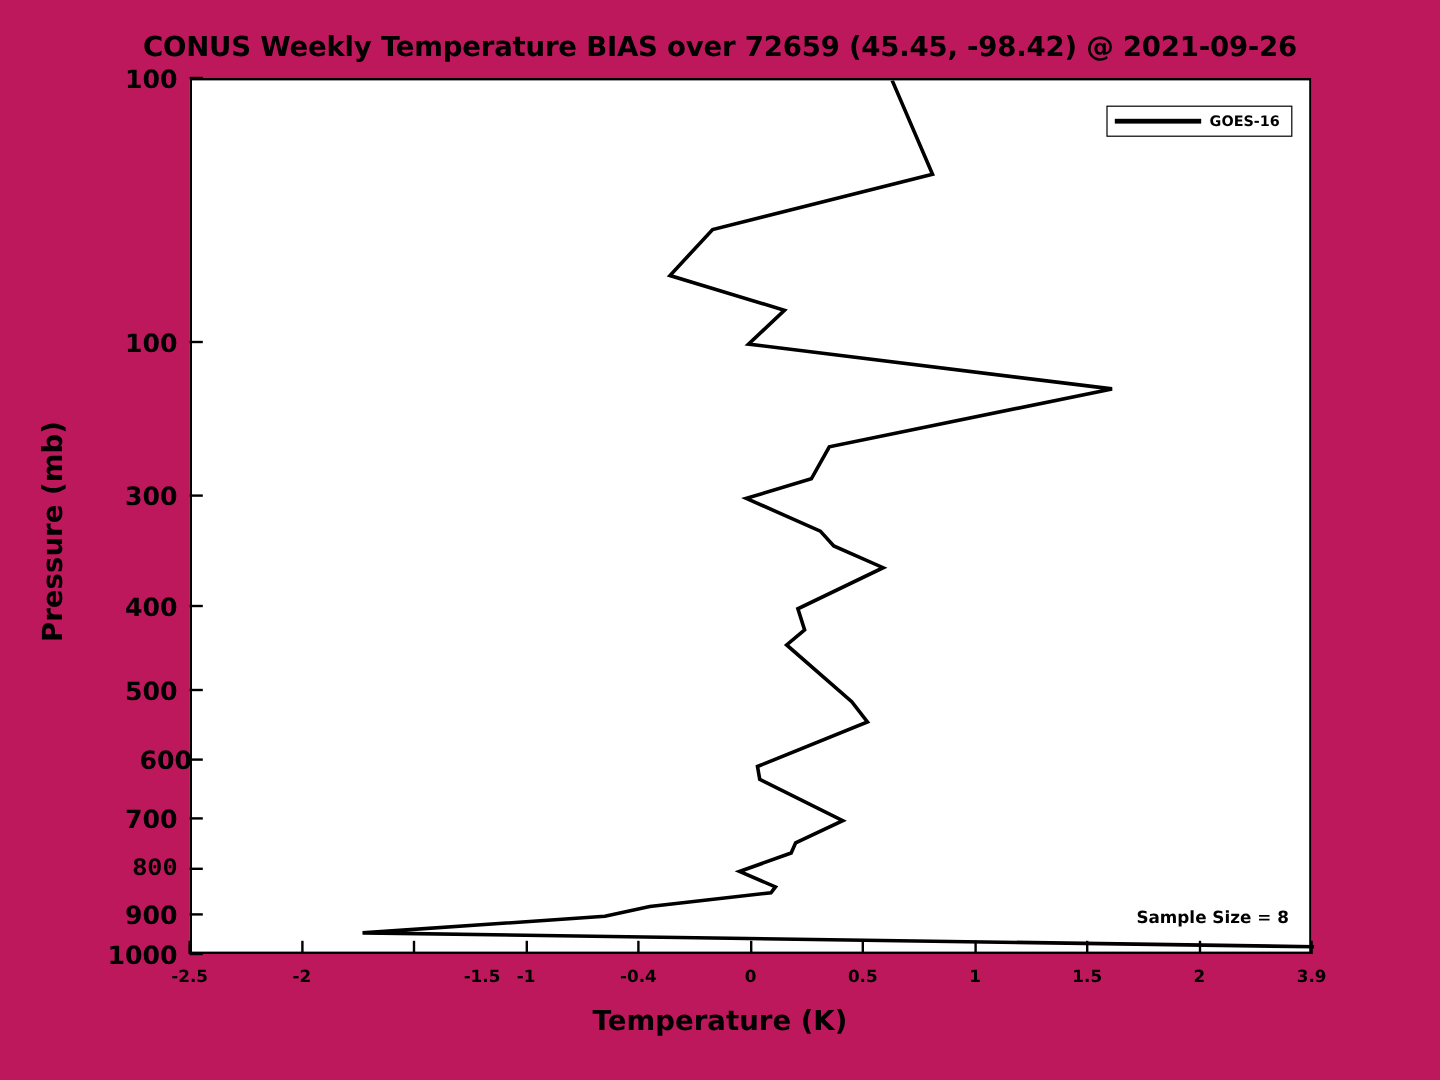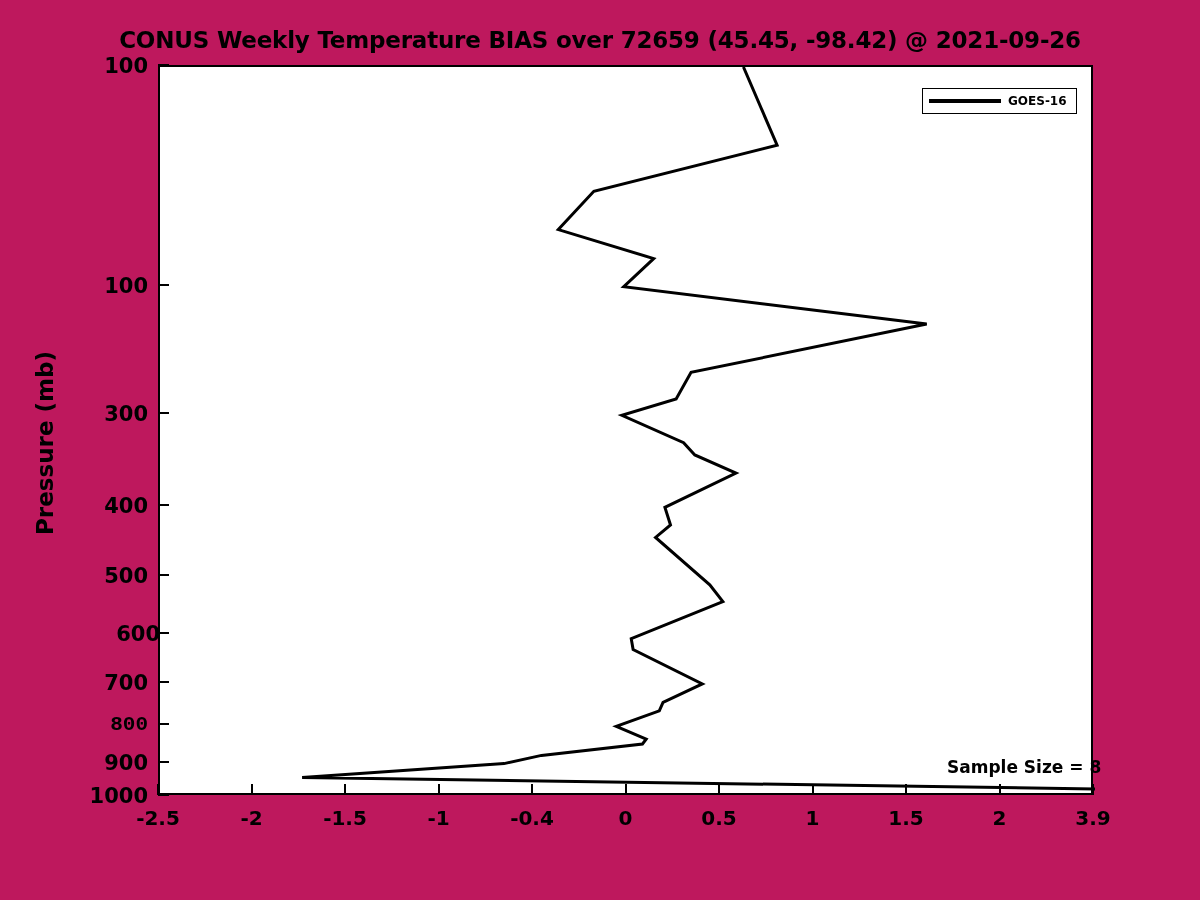--- a/index.html
+++ b/index.html
@@ -21,21 +21,21 @@
 
   .ytick-label{
     position:absolute; text-align:right; width:120px;
     font-family:"DejaVu Sans",sans-serif; font-weight:bold; font-size:21px; color:#000;
     transform:translateY(-11px);
   }
   .ytick-mark{position:absolute;left:158px;width:11px;height:2px;background:#000;transform:translateY(-1px);}
 
   .xtick-label{
     position:absolute; top:806px; text-align:center; width:120px;
-    font-family:"DejaVu Sans",sans-serif; font-weight:bold; font-size:20px; color:#000;
+    font-family:"DejaVu Sans",sans-serif; font-weight:bold; font-size:14px; color:#000;
     transform:translateX(-60px);
   }
   .xtick-mark{position:absolute;top:784px;width:2px;height:11px;background:#000;transform:translateX(-1px);}
 
   #x-axis-label{
     position:absolute; left:0; top:838px; width:1200px; text-align:center;
     font-family:"DejaVu Sans",sans-serif; font-weight:bold; font-size:23px; color:#000;
   }
   #y-axis-label{
     position:absolute; left:-155px; top:430px; width:400px; text-align:center;
@@ -49,21 +49,21 @@
     display:flex; align-items:center; padding:0 6px; gap:7px;
   }
   #legend-swatch{width:72px;height:4px;background:#000;flex:0 0 auto;}
   #legend-label{
     font-family:"DejaVu Sans",sans-serif; font-weight:bold; font-size:12px; color:#000;
     white-space:nowrap;
   }
 
   #sample-size{
     position:absolute; left:947px; top:757px;
-    font-family:"DejaVu Sans",sans-serif; font-weight:bold; font-size:17px; color:#000;
+    font-family:"DejaVu Sans",sans-serif; font-weight:bold; font-size:14px; color:#000;
     white-space:nowrap;
   }
 </style>
 </head>
 <body>
 
 <div id="stage">
 
   <div id="chart-title">CONUS Weekly Temperature BIAS over 72659 (45.45, -98.42) @ 2021-09-26</div>
 
@@ -94,40 +94,41 @@
       <div class="ytick-label" style="top: 761.597px; left: 28px;">900</div>
       <div class="ytick-mark" style="top: 795px;"></div>
       <div class="ytick-label" style="top: 795px; left: 28px;">1000</div>
     </div>
   <div id="x-ticks">
       <div class="xtick-mark" style="left: 158px;"></div>
       <div class="xtick-label" style="left: 158px;">-2.5</div>
       <div class="xtick-mark" style="left: 251.5px;"></div>
       <div class="xtick-label" style="left: 251.5px;">-2</div>
       <div class="xtick-mark" style="left: 345px;"></div>
-      <div class="xtick-label" style="left: 345px;">-1.5</div>
+      <div class="xtick-label" style="left: 357px; text-align: right;">-1.5</div>
       <div class="xtick-mark" style="left: 438.5px;"></div>
       <div class="xtick-label" style="left: 438.5px;">-1</div>
       <div class="xtick-mark" style="left: 532px;"></div>
       <div class="xtick-label" style="left: 532px;">-0.4</div>
       <div class="xtick-mark" style="left: 625.5px;"></div>
       <div class="xtick-label" style="left: 625.5px;">0</div>
       <div class="xtick-mark" style="left: 719px;"></div>
       <div class="xtick-label" style="left: 719px;">0.5</div>
       <div class="xtick-mark" style="left: 812.5px;"></div>
       <div class="xtick-label" style="left: 812.5px;">1</div>
       <div class="xtick-mark" style="left: 906px;"></div>
       <div class="xtick-label" style="left: 906px;">1.5</div>
       <div class="xtick-mark" style="left: 999.5px;"></div>
       <div class="xtick-label" style="left: 999.5px;">2</div>
       <div class="xtick-mark" style="left: 1093px;"></div>
       <div class="xtick-label" style="left: 1093px;">3.9</div>
     </div>
 
   <div id="y-axis-label">Pressure (mb)</div>
+  <div id="x-axis-label">Temperature (K)</div>
 
   <div id="legend-box">
     <span id="legend-swatch"></span>
     <span id="legend-label">GOES-16</span>
   </div>
 
   <div id="sample-size">Sample Size = 8</div>
 
 </div>
 

